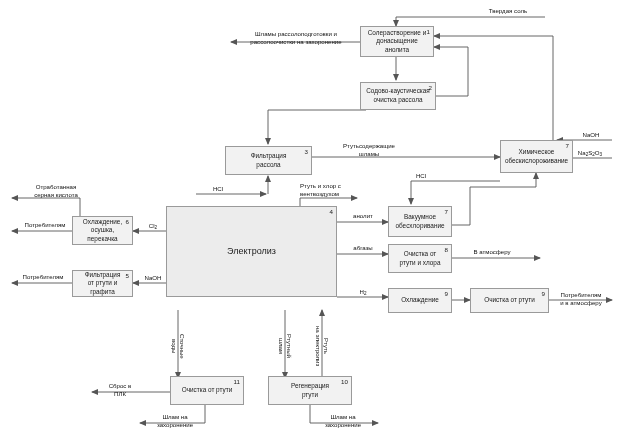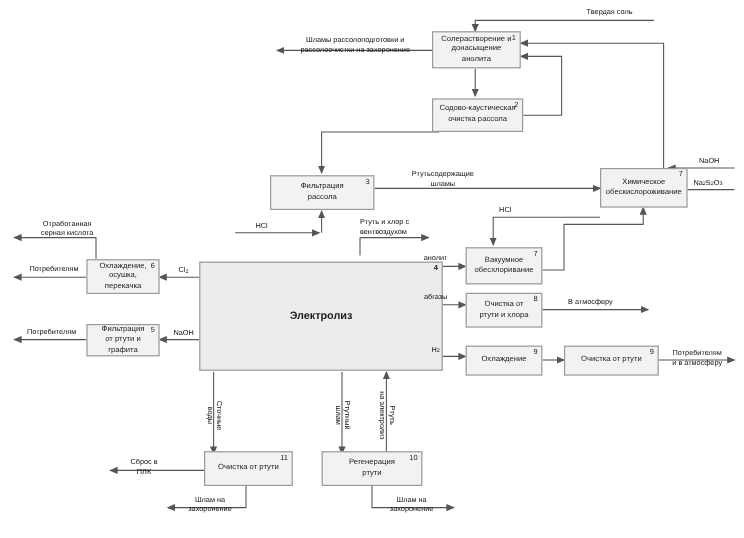--- a/index.html
+++ b/index.html
@@ -156,21 +156,21 @@
     <span class="label">Содово-каустическая
 очистка рассола</span>
   </div>
 
   <div class="node" style="left:225px; top:146px; width:87px; height:29px;">
     <span class="num">3</span>
     <span class="label">Фильтрация
 рассола</span>
   </div>
 
-  <div class="node big" style="left:166px; top:218px; width:203px; height:91px;font-weight:bold;">
+  <div class="node big" style="left:166px; top:206px; width:171px; height:91px;">
     <span class="num">4</span>
     <span class="label">Электролиз</span>
   </div>
 
   <div class="node" style="left:72px; top:270px; width:61px; height:27px;">
     <span class="num">5</span>
     <span class="label">Фильтрация
 от ртути и графита</span>
   </div>
 

